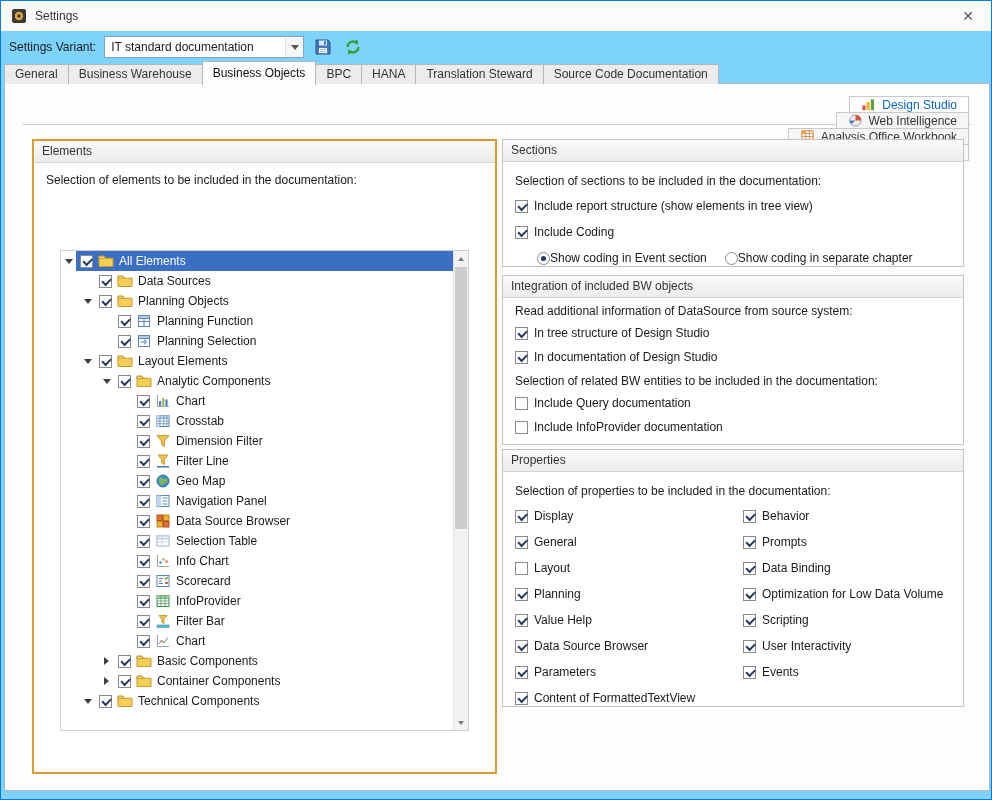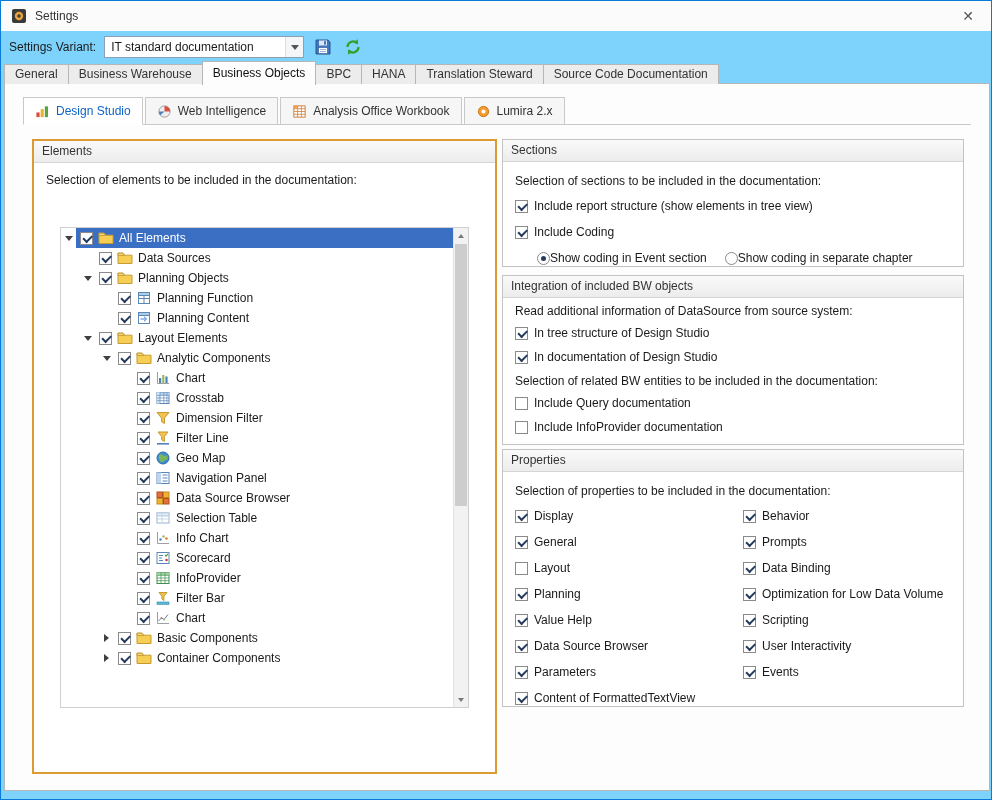--- a/index.html
+++ b/index.html
@@ -30,21 +30,21 @@
   .tool-btn svg{width:18px;height:18px;}
   
   .tabstrip{position:absolute;top:60px;left:3px;display:flex;align-items:flex-end;z-index:3;}
   .tab{height:19px;line-height:19px;padding:0 10px;border:1px solid #b6b6b6;border-bottom:none;
        background:#ececec;margin-right:-1px;color:#333;white-space:nowrap;}
   .tab.selected{background:#fdfdfd;height:23px;line-height:23px;margin-bottom:-1px;position:relative;z-index:4;color:#111;}
   
   .page{position:absolute;left:3px;top:82px;width:986px;height:708px;background:#fdfdfd;
         border:1px solid #b6b6b6;box-sizing:border-box;z-index:1;}
   
-  .subtab-strip{margin:12px 18px 0 18px;display:flex;align-items:flex-end;border-bottom:1px solid #c9c9c9;height:28px;}
+  .subtab-strip{margin:12px 18px 0 18px;display:flex;align-items:flex-end;border-bottom:1px solid #c9c9c9;height:28px;flex-direction:column;}
   .subtab{display:inline-flex;align-items:center;gap:6px;padding:0 11px;height:26px;
           border:1px solid #c9c9c9;background:#f6f6f6;margin-right:2px;margin-bottom:-1px;color:#333;white-space:nowrap;}
   .subtab.selected{background:#fff;border-bottom-color:#fff;color:#0a64c8;}
   .subtab .icon{width:15px;height:15px;}
   .subtab .icon svg{width:15px;height:15px;}
   
   .gbox{position:absolute;background:#fff;border:1px solid #c3c3c3;box-sizing:border-box;}
   .gbox-header{height:21px;line-height:21px;padding:0 8px;background:linear-gradient(#fafafa,#ececec);
                border-bottom:1px solid #d5d5d5;color:#333;}
   .gbox.elements{border:2px solid #dc9b32;}
@@ -62,21 +62,21 @@
       border-left:2px solid #243a5e;border-bottom:2px solid #243a5e;transform:rotate(-45deg);}
   .radio{width:13px;height:13px;border:1px solid #8a8a8a;border-radius:50%;background:#fff;
       display:inline-block;position:relative;flex:none;box-sizing:border-box;}
   .radio.selected::after{content:"";position:absolute;left:3px;top:3px;width:5px;height:5px;border-radius:50%;background:#243a5e;}
   
   .prop-cols{display:flex;}
   .prop-col-left{width:228px;flex:none;display:flex;flex-direction:column;}
   .prop-col-right{flex:1;display:flex;flex-direction:column;}
   
   .elements-desc{margin:10px 12px;}
-  .tree{position:absolute;left:26px;top:86px;width:409px;height:481px;border:1px solid #cfcfcf;
+  .tree{position:absolute;left:26px;top:109px;width:409px;height:481px;border:1px solid #cfcfcf;
         background:#fff;overflow:hidden;box-sizing:border-box;}
   .tree-rows{position:absolute;left:0;top:0;right:15px;bottom:0;overflow:hidden;}
   .tree-row{height:20px;display:flex;align-items:center;}
   .indent{flex:none;height:1px;}
   .expander{width:15px;height:20px;display:flex;align-items:center;justify-content:center;flex:none;}
   .expander.open::before{content:"";width:0;height:0;border-left:4px solid transparent;border-right:4px solid transparent;border-top:5px solid #404040;}
   .expander.closed::before{content:"";width:0;height:0;border-top:4px solid transparent;border-bottom:4px solid transparent;border-left:5px solid #404040;}
   .row-body{display:flex;align-items:center;gap:5px;padding:0 4px;flex:1;height:20px;}
   .tree-row.selected .row-body{background:#3b6fc4;color:#fff;}
   .icon{width:16px;height:16px;flex:none;display:inline-flex;}
@@ -254,21 +254,21 @@
               <span class="expander none"></span>
               <span class="row-body">
                 <span class="cb checked"></span>
                 <span class="icon">
                   <svg viewBox="0 0 16 16">
                     <rect x="2.5" y="2.5" width="11" height="11" fill="#fff" stroke="#5b87b7"></rect>
                     <rect x="2.5" y="2.5" width="11" height="3" fill="#aecbe8" stroke="#5b87b7"></rect>
                     <path d="M4.5 9h5M8 6.8l2.6 2.2L8 11.2" stroke="#3f7edb" fill="none"></path>
                   </svg>
                 </span>
-                <span class="tlabel">Planning Content</span>
+                <span class="tlabel">Planning Selection</span>
               </span>
             </div>
             <div class="tree-row">
               <span class="indent" style="width: 19px;"></span>
               <span class="expander open"></span>
               <span class="row-body">
                 <span class="cb checked"></span>
                 <span class="icon">
                   <svg viewBox="0 0 16 16">
                     <path d="M1 3.2h5l1.6 2H15v8.3H1z" fill="#F5CE53" stroke="#C59B32"></path>
@@ -507,20 +507,34 @@
               <span class="expander closed"></span>
               <span class="row-body">
                 <span class="cb checked"></span>
                 <span class="icon">
                   <svg viewBox="0 0 16 16">
                     <path d="M1 3.2h5l1.6 2H15v8.3H1z" fill="#F5CE53" stroke="#C59B32"></path>
                     <path d="M1 5.4h6.6L6 3.2H1z" fill="#FAE08A" stroke="#C59B32"></path>
                   </svg>
                 </span>
                 <span class="tlabel">Container Components</span>
+              </span>
+            </div>
+            <div class="tree-row">
+              <span class="indent" style="width: 19px;"></span>
+              <span class="expander open"></span>
+              <span class="row-body">
+                <span class="cb checked"></span>
+                <span class="icon">
+                  <svg viewBox="0 0 16 16">
+                    <path d="M1 3.2h5l1.6 2H15v8.3H1z" fill="#F5CE53" stroke="#C59B32"></path>
+                    <path d="M1 5.4h6.6L6 3.2H1z" fill="#FAE08A" stroke="#C59B32"></path>
+                  </svg>
+                </span>
+                <span class="tlabel">Technical Components</span>
               </span>
             </div>
           </div>
         <div class="vscroll">
           <div class="vs-btn up"></div>
           <div class="vs-thumb"></div>
           <div class="vs-btn down"></div>
         </div>
       </div>
     </div>

